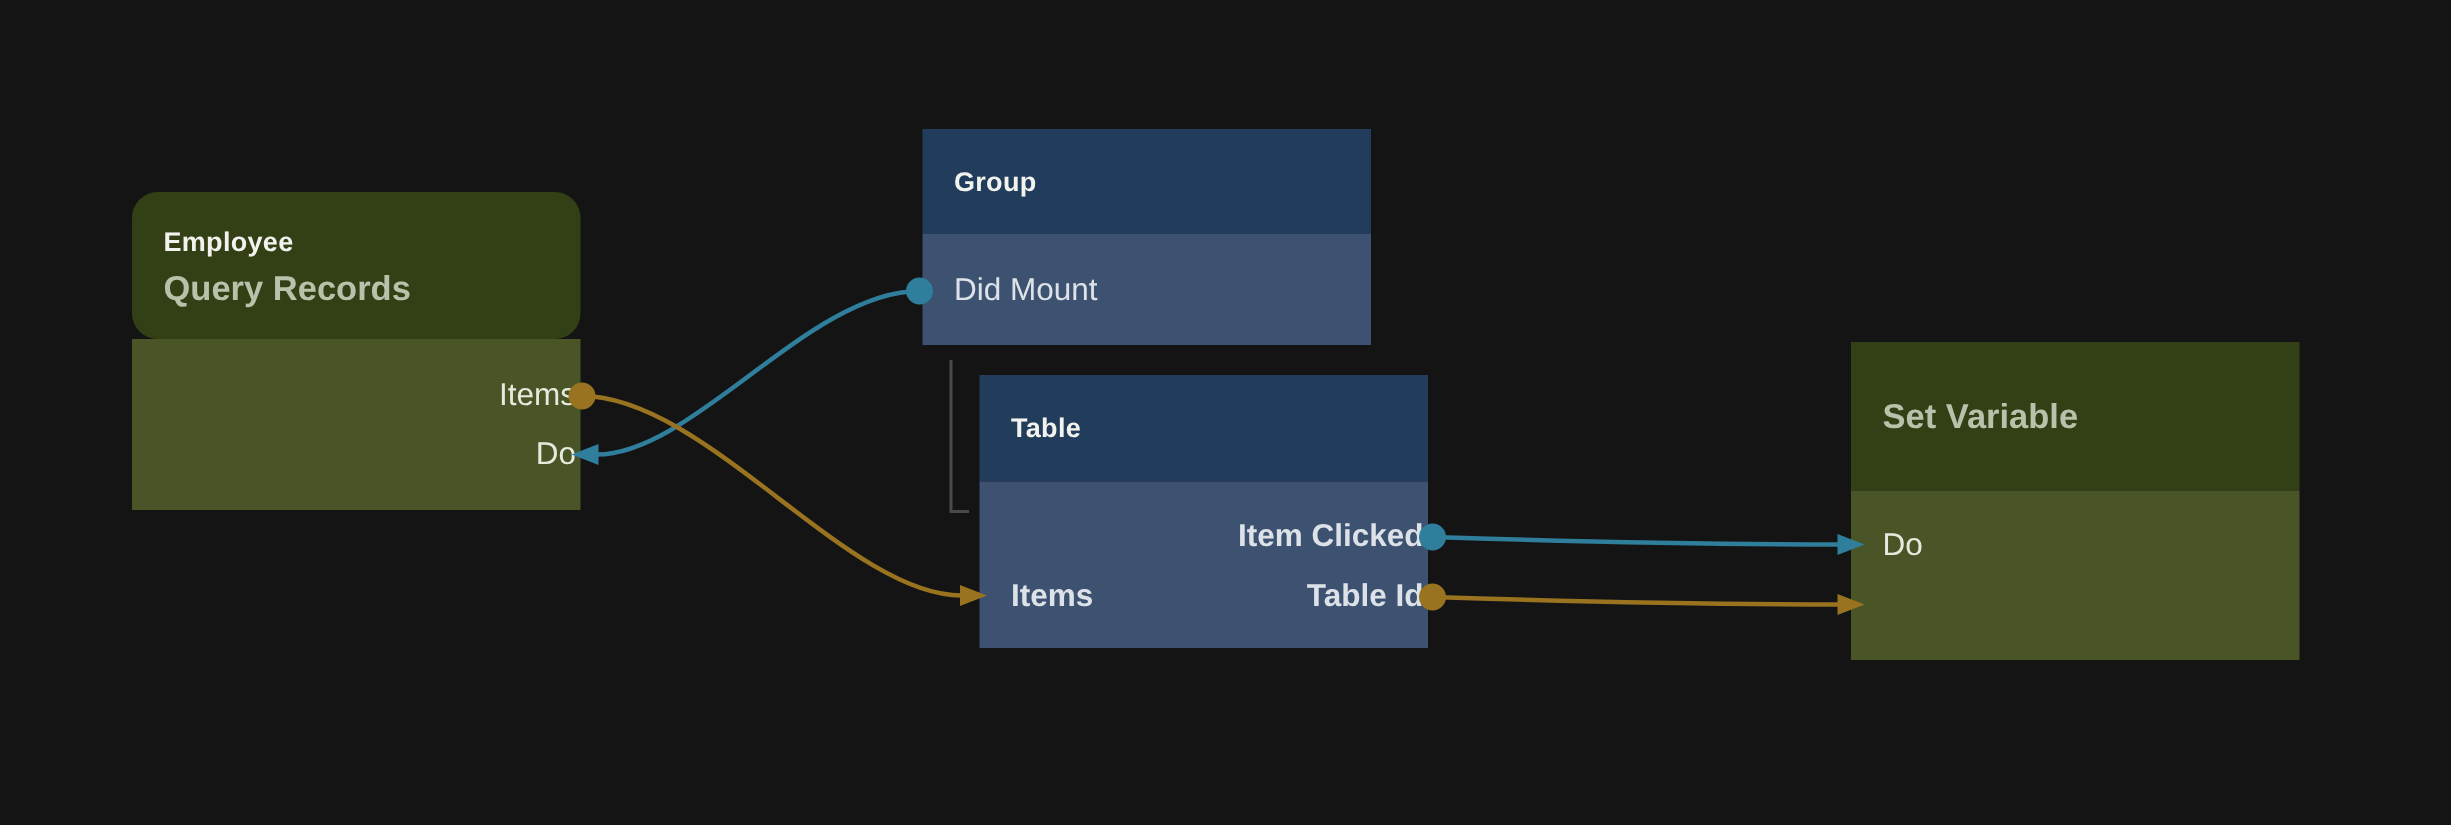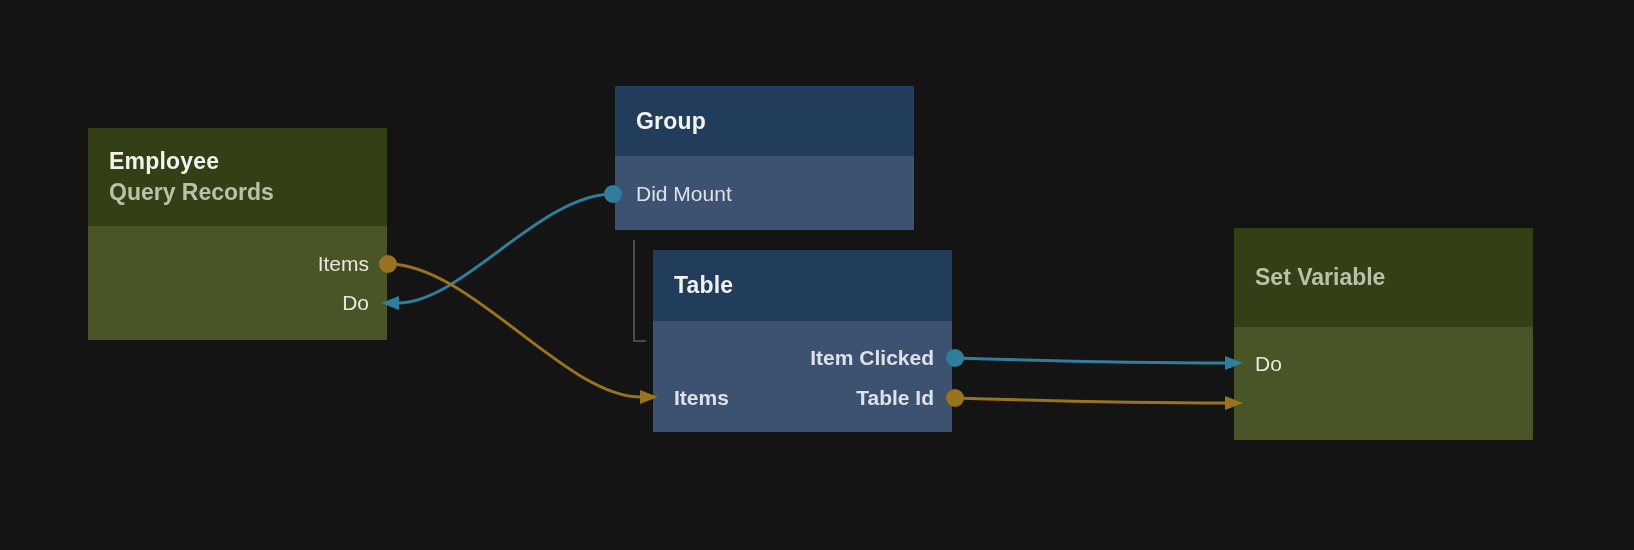--- a/index.html
+++ b/index.html
@@ -29,21 +29,21 @@
     flex-direction: column;
   }
   .node-header {
     display: flex;
     flex-direction: column;
     justify-content: center;
     padding-left: 21px;
     box-sizing: border-box;
   }
   .node-title {
-    font-size: 23px;
+    font-size: 18px;
     font-weight: 700;
     color: #f2f3ee;
     line-height: 31px;
     letter-spacing: 0.2px;
   }
   .node-subtitle {
     font-size: 23px;
     font-weight: 700;
     color: #b9c1ab;
     line-height: 31px;
@@ -52,34 +52,34 @@
     flex: 1;
     box-sizing: border-box;
     display: flex;
     flex-direction: column;
   }
   .port-row {
     display: flex;
     align-items: center;
     box-sizing: border-box;
     padding-left: 21px;
-    padding-right: 18px;
+    padding-right: 3px;
   }
   .port-label {
     font-size: 21px;
     color: #e7e9dd;
   }
   .node.blue .port-label { color: #dde2e9; }
   .row-right { justify-content: flex-end; }
   .row-left { justify-content: flex-start; }
   .row-split { justify-content: space-between; }
 
   
   #node-employee { left: 88px;  top: 128px; width: 299px; height: 212px; }
-  #node-employee .node-header { height: 98px;  background: #333f15; }
+  #node-employee .node-header { height: 98px;  background: #333f15; border-radius: 17px; }
   #node-employee .node-body   { background: #4a5527; padding-top: 18px; }
   #node-employee .port-row    { height: 39px; }
 
   #node-group { left: 615px; top: 86px; width: 299px; height: 144px; }
   #node-group .node-header { height: 70px; background: #223c5c; }
   #node-group .node-body   { background: #3d5170; padding-top: 18px; }
   #node-group .port-row    { height: 39px; }
 
   #node-table { left: 653px; top: 250px; width: 299px; height: 182px; }
   #node-table .node-header { height: 71px; background: #223c5c; }

